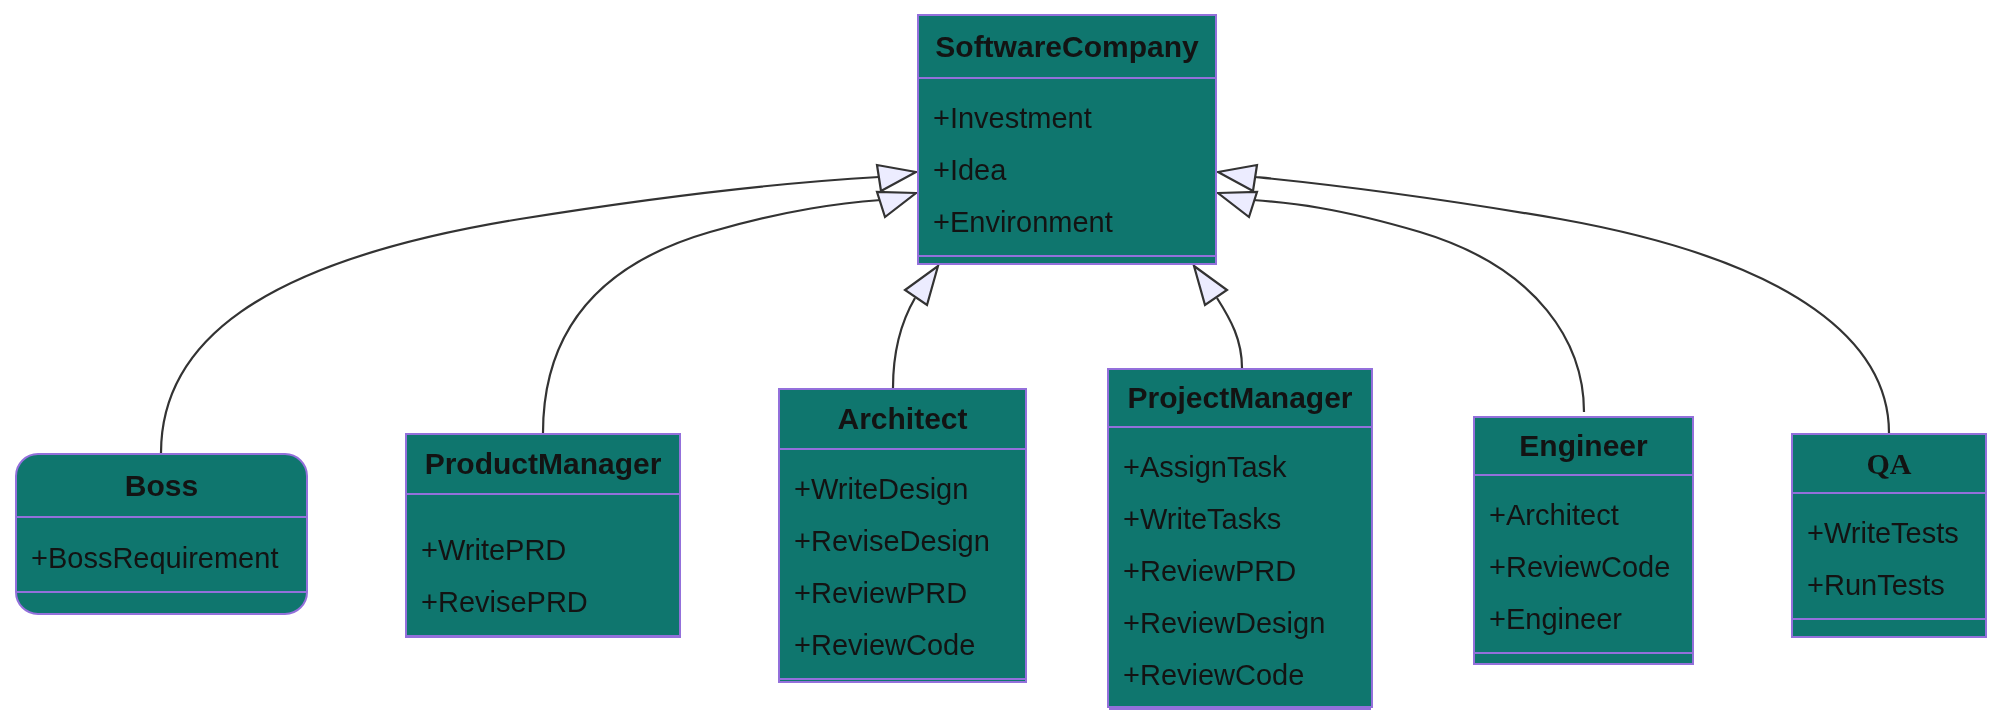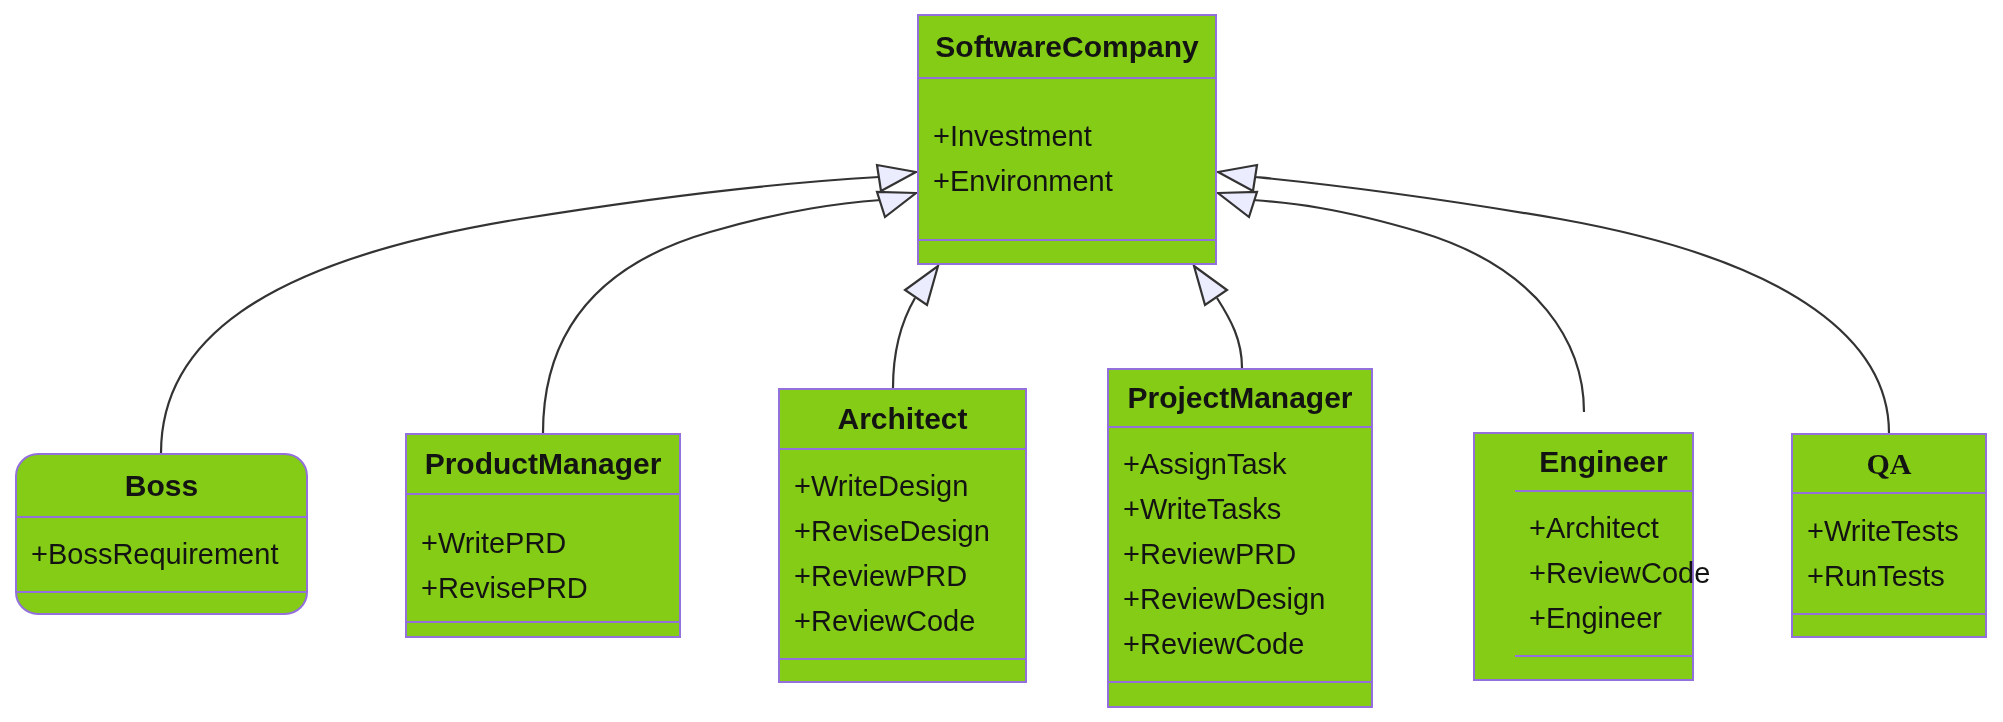--- a/index.html
+++ b/index.html
@@ -30,21 +30,21 @@
   }
   .arrowhead {
     fill: #ECECFF;
     stroke: #333333;
     stroke-width: 2.2;
     stroke-linejoin: miter;
   }
   .class-box {
     position: absolute;
     box-sizing: border-box;
-    background: #84cc16;
+    background: #0f766e;
     border: 2px solid #9370DB;
     display: flex;
     flex-direction: column;
   }
   .class-title {
     display: flex;
     align-items: center;
     justify-content: center;
     font-weight: bold;
     font-size: 30px;
@@ -58,20 +58,21 @@
     box-sizing: border-box;
     padding: 10px 6px 10px 14px;
     display: flex;
     flex-direction: column;
     justify-content: center;
   }
   .class-member {
     font-size: 29px;
     line-height: 45px;
     white-space: nowrap;
+    margin-top: 7px;
   }
   .class-footer {
     flex: 0 0 auto;
     box-sizing: border-box;
   }
 </style>
 </head>
 <body>
 
 <div class="canvas">
@@ -94,20 +95,21 @@
     <polygon class="arrowhead" points="1218,193 1257,192 1249,217"></polygon>
 
     <path class="edge" d="M 1889 433 C 1889 345 1800 262 1560 219 C 1390 190 1295 181 1255 177"></path>
     <polygon class="arrowhead" points="1218,172 1257,165 1253,191"></polygon>
   </svg>
 
   <div class="class-box" style="left:917px; top:14px; width:300px; height:251px;">
     <div class="class-title" style="height:63px;">SoftwareCompany</div>
     <div class="class-members">
       <div class="class-member">+Investment</div>
+      <div class="class-member">+Idea</div>
       <div class="class-member">+Environment</div>
     </div>
     <div class="class-footer" style="height:22px;"></div>
   </div>
 
   <div class="class-box" style="left:15px; top:453px; width:293px; height:162px;border-radius:23px;">
     <div class="class-title" style="height:63px;">Boss</div>
     <div class="class-members">
       <div class="class-member">+BossRequirement</div>
     </div>
@@ -139,21 +141,21 @@
     <div class="class-members">
       <div class="class-member">+AssignTask</div>
       <div class="class-member">+WriteTasks</div>
       <div class="class-member">+ReviewPRD</div>
       <div class="class-member">+ReviewDesign</div>
       <div class="class-member">+ReviewCode</div>
     </div>
     <div class="class-footer" style="height:23px;"></div>
   </div>
 
-  <div class="class-box" style="left:1473px; top:432px; width:221px; height:249px;padding-left:40px;">
+  <div class="class-box" style="left:1473px; top:416px; width:221px; height:249px;">
     <div class="class-title" style="height:58px;">Engineer</div>
     <div class="class-members">
       <div class="class-member">+Architect</div>
       <div class="class-member">+ReviewCode</div>
       <div class="class-member">+Engineer</div>
     </div>
     <div class="class-footer" style="height:22px;"></div>
   </div>
 
   <div class="class-box" style="left:1791px; top:433px; width:196px; height:205px;">

